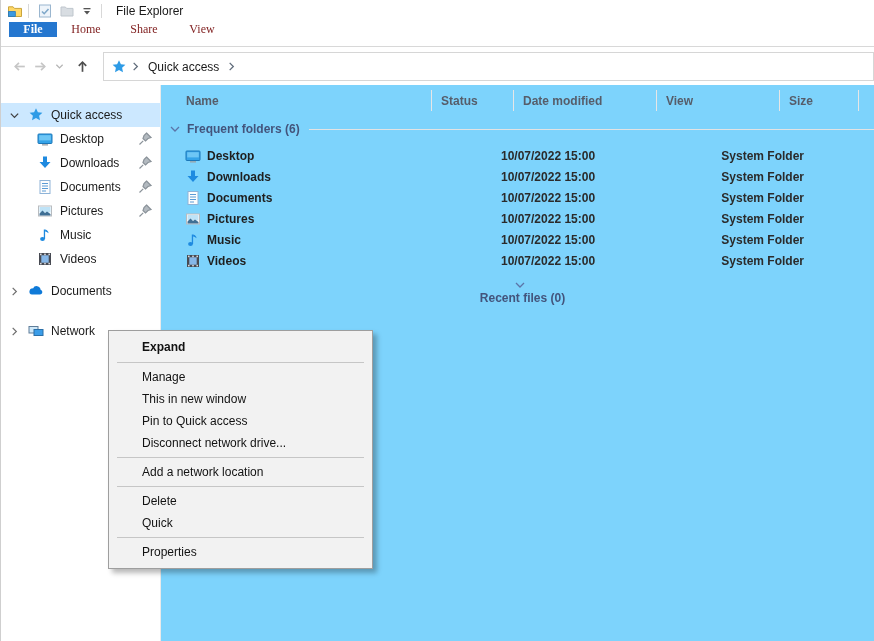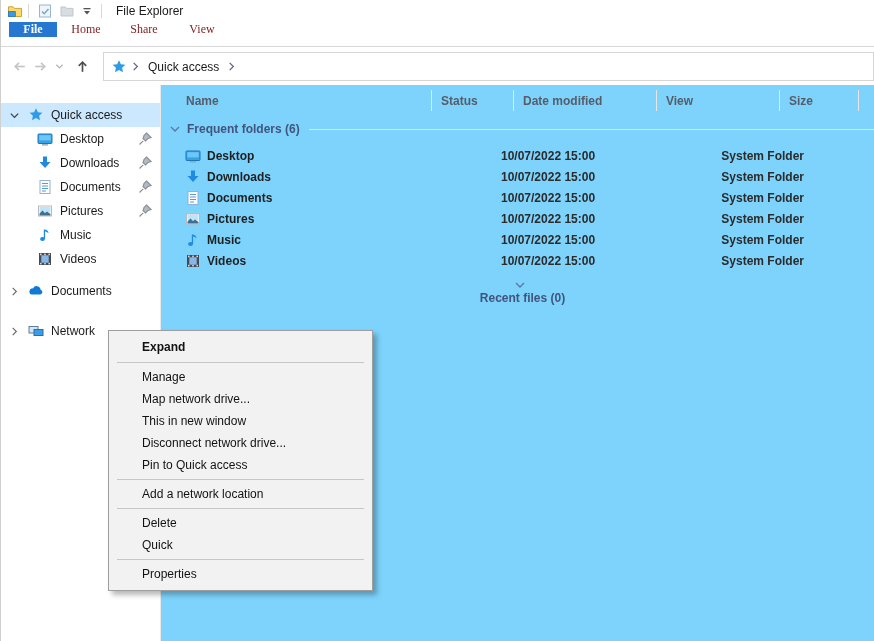--- a/index.html
+++ b/index.html
@@ -454,24 +454,23 @@
         <span class="g-rule"></span>
       </div>
 
     </div>
   </div>
 
   <div class="menu">
     <div class="mi default">Expand</div>
     <div class="msep"></div>
     <div class="mi">Manage</div>
-    <div class="mi">Map network drive...</div>
     <div class="mi">This in new window</div>
+    <div class="mi">Pin to Quick access</div>
     <div class="mi">Disconnect network drive...</div>
-    <div class="mi">Pin to Quick access</div>
     <div class="msep"></div>
     <div class="mi">Add a network location</div>
     <div class="msep"></div>
     <div class="mi">Delete</div>
     <div class="mi">Quick</div>
     <div class="msep"></div>
     <div class="mi">Properties</div>
   </div>
 
 </div>

